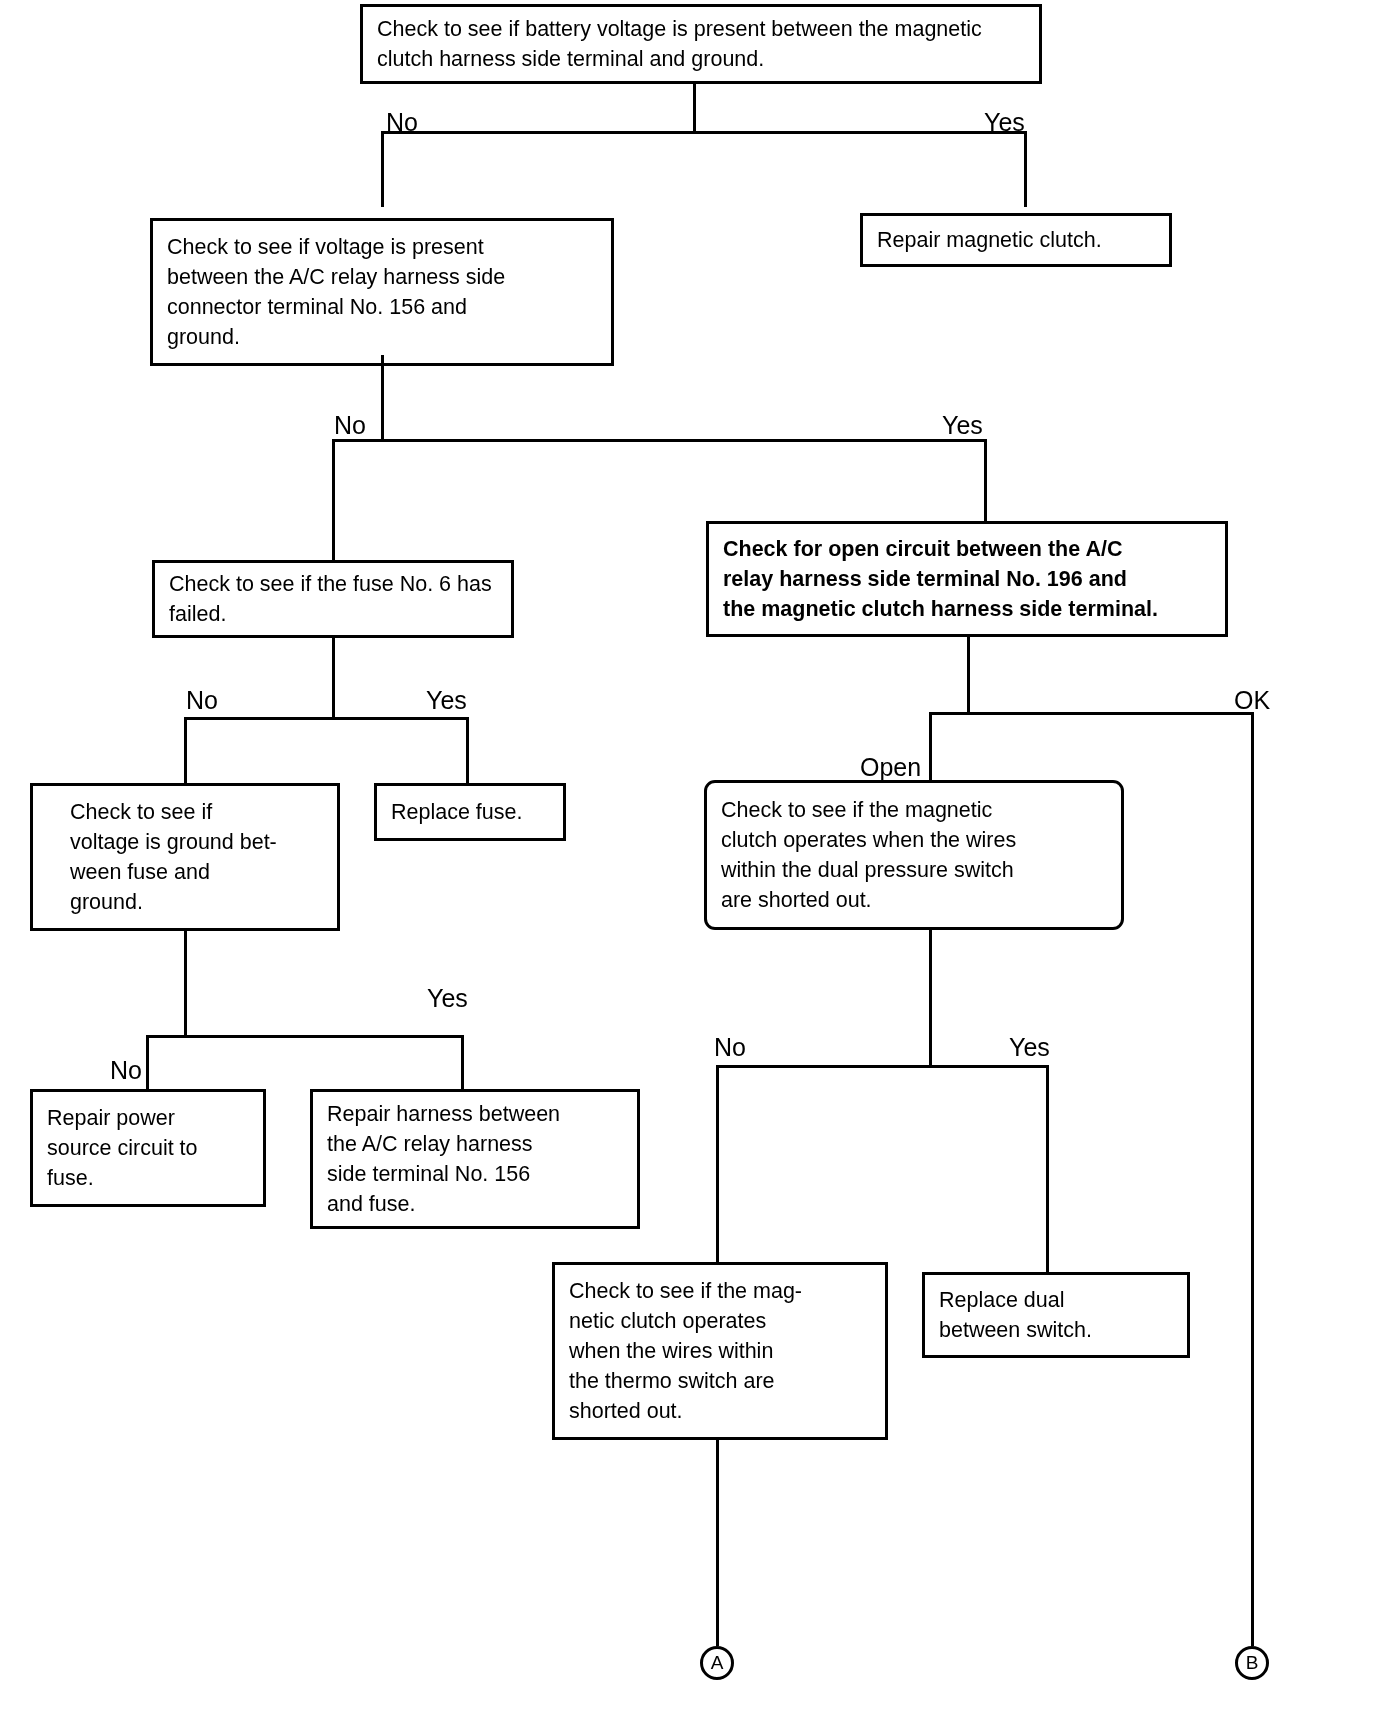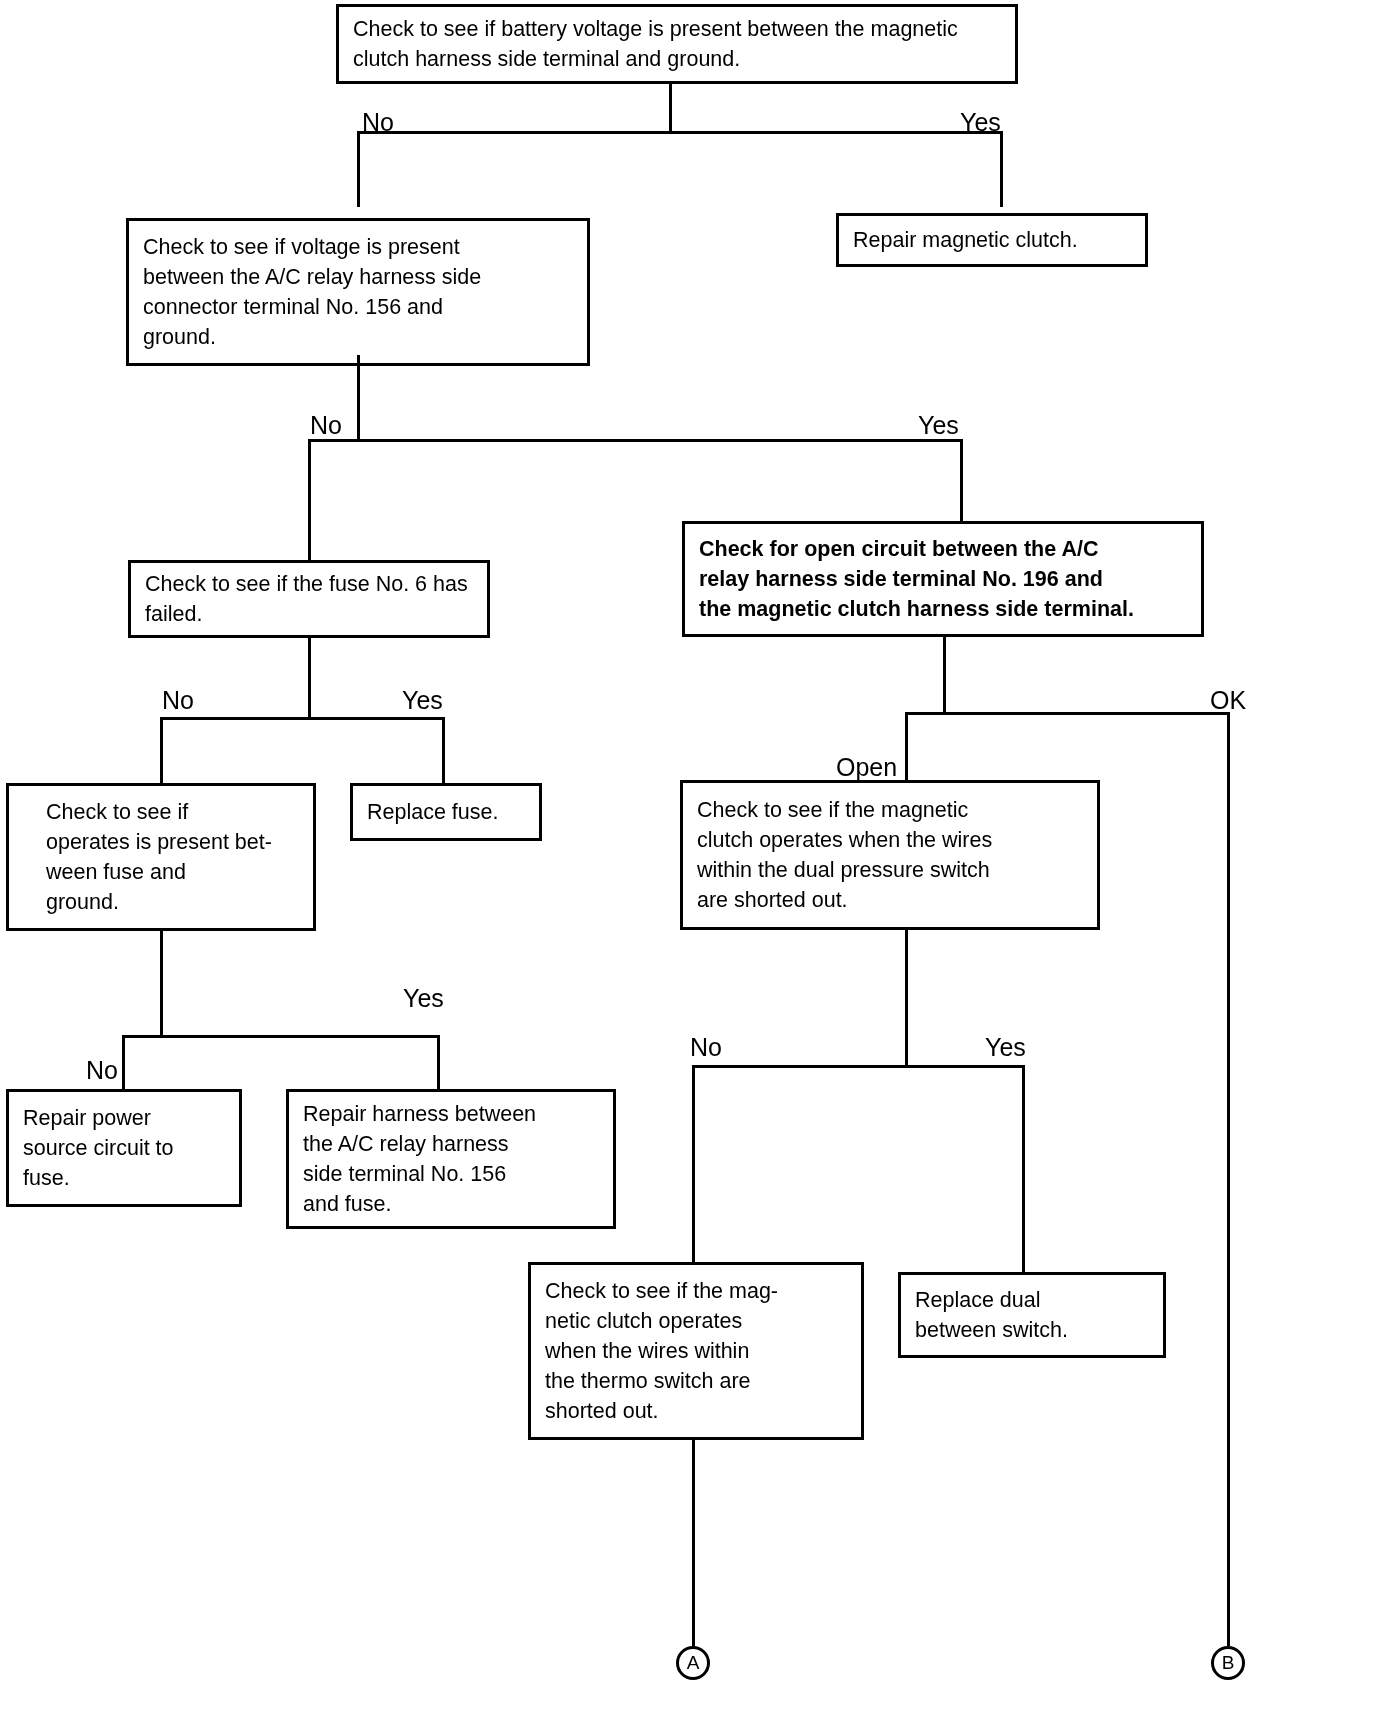--- a/index.html
+++ b/index.html
@@ -1,17 +1,17 @@
 <!DOCTYPE html>
 <html><head>
 <meta charset="utf-8">
 <style>
   html,body{margin:0;padding:0;background:#ffffff;}
   body{font-family:"Liberation Sans", sans-serif;}
-  #page{position:relative;width:1264px;height:1714px;background:#fff;overflow:hidden;}
+  #page{position:relative;width:1264px;height:1714px;background:#fff;overflow:hidden;margin-left:24px;}
 
   .box{position:absolute;border:3px solid #000;background:#fff;box-sizing:border-box;
        display:flex;align-items:center;}
   .box .txt{font-size:21.5px;line-height:30px;color:#000;padding:0 14px;width:100%;}
   .just .txt{text-align:justify;text-align-last:left;}
   .just .txt > span{display:block;text-align:justify;text-align-last:left;}
   .just .txt > span:last-child{text-align-last:left;}
 
   .lbl{position:absolute;font-size:25px;line-height:21px;color:#000;white-space:nowrap;}
 
@@ -95,33 +95,33 @@
   <div class="h" style="left:905px;top:712px;width:325px;"></div>
   <div class="v" style="left:905px;top:712px;height:68px;"></div>
   <div class="v" style="left:1227px;top:712px;height:934px;"></div>
 
   <div class="lbl" style="left:1210px;top:690px;">OK</div>
   <div class="lbl" style="left:836px;top:757px;">Open</div>
 
   <div class="box just" style="left:6px;top:783px;width:310px;height:148px;padding-left:23px;">
     <div class="txt">
       <span>Check to see if</span>
-      <span>operates is present bet-</span>
+      <span>voltage is ground bet-</span>
       <span>ween fuse and</span>
       <span>ground.</span>
     </div>
   </div>
 
   <div class="box" style="left:350px;top:783px;width:192px;height:58px;">
     <div class="txt">
       <span>Replace fuse.</span>
     </div>
   </div>
 
-  <div class="box just" style="left:680px;top:780px;width:420px;height:150px;">
+  <div class="box just" style="left:680px;top:780px;width:420px;height:150px;border-radius:11px;">
     <div class="txt">
       <span>Check to see if the magnetic</span>
       <span>clutch operates when the wires</span>
       <span>within the dual pressure switch</span>
       <span>are shorted out.</span>
     </div>
   </div>
 
   <div class="v" style="left:160px;top:931px;height:104px;"></div>
   <div class="h" style="left:122px;top:1035px;width:318px;"></div>

